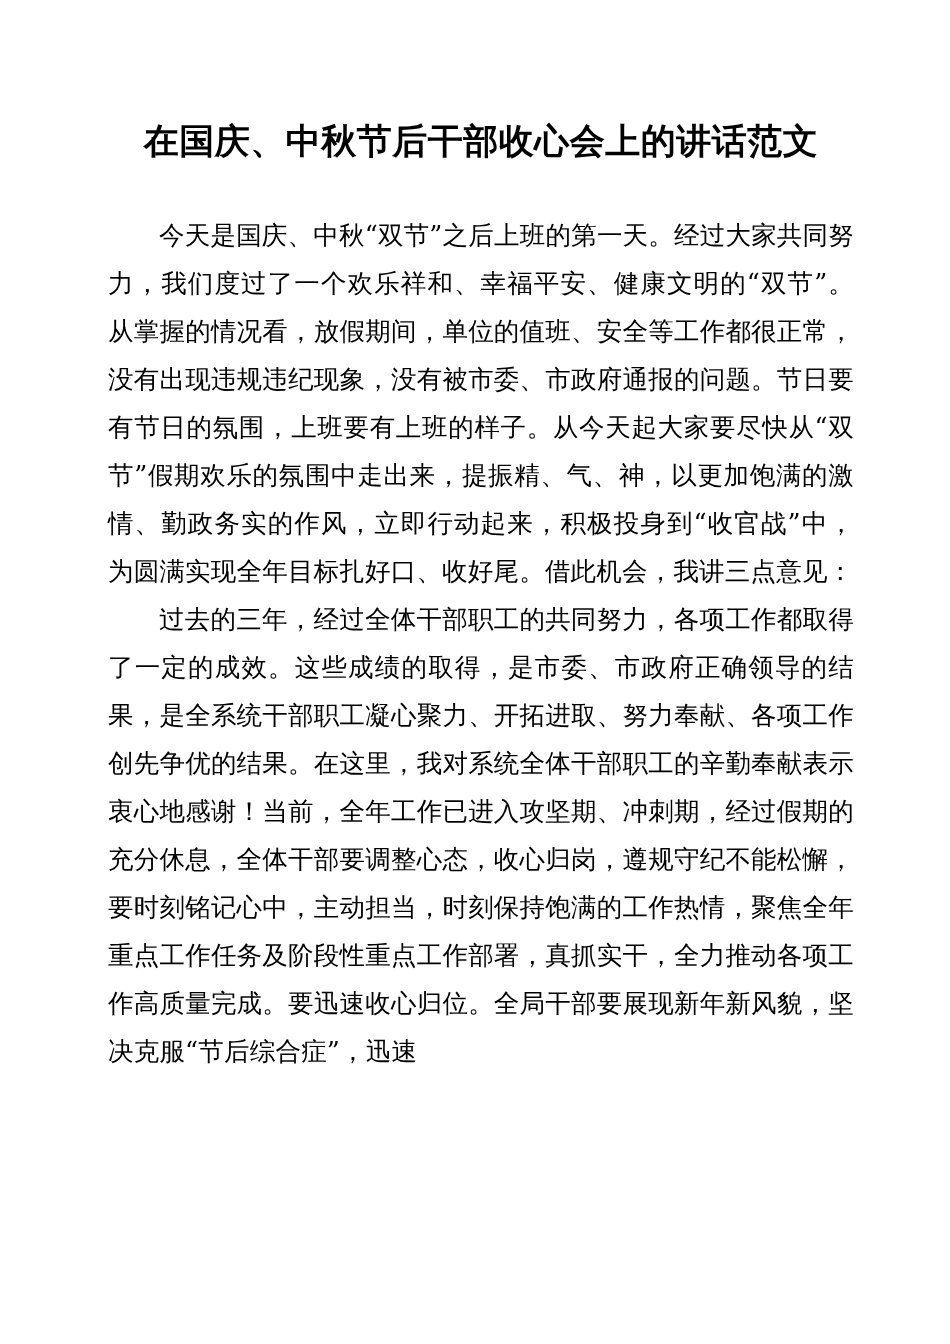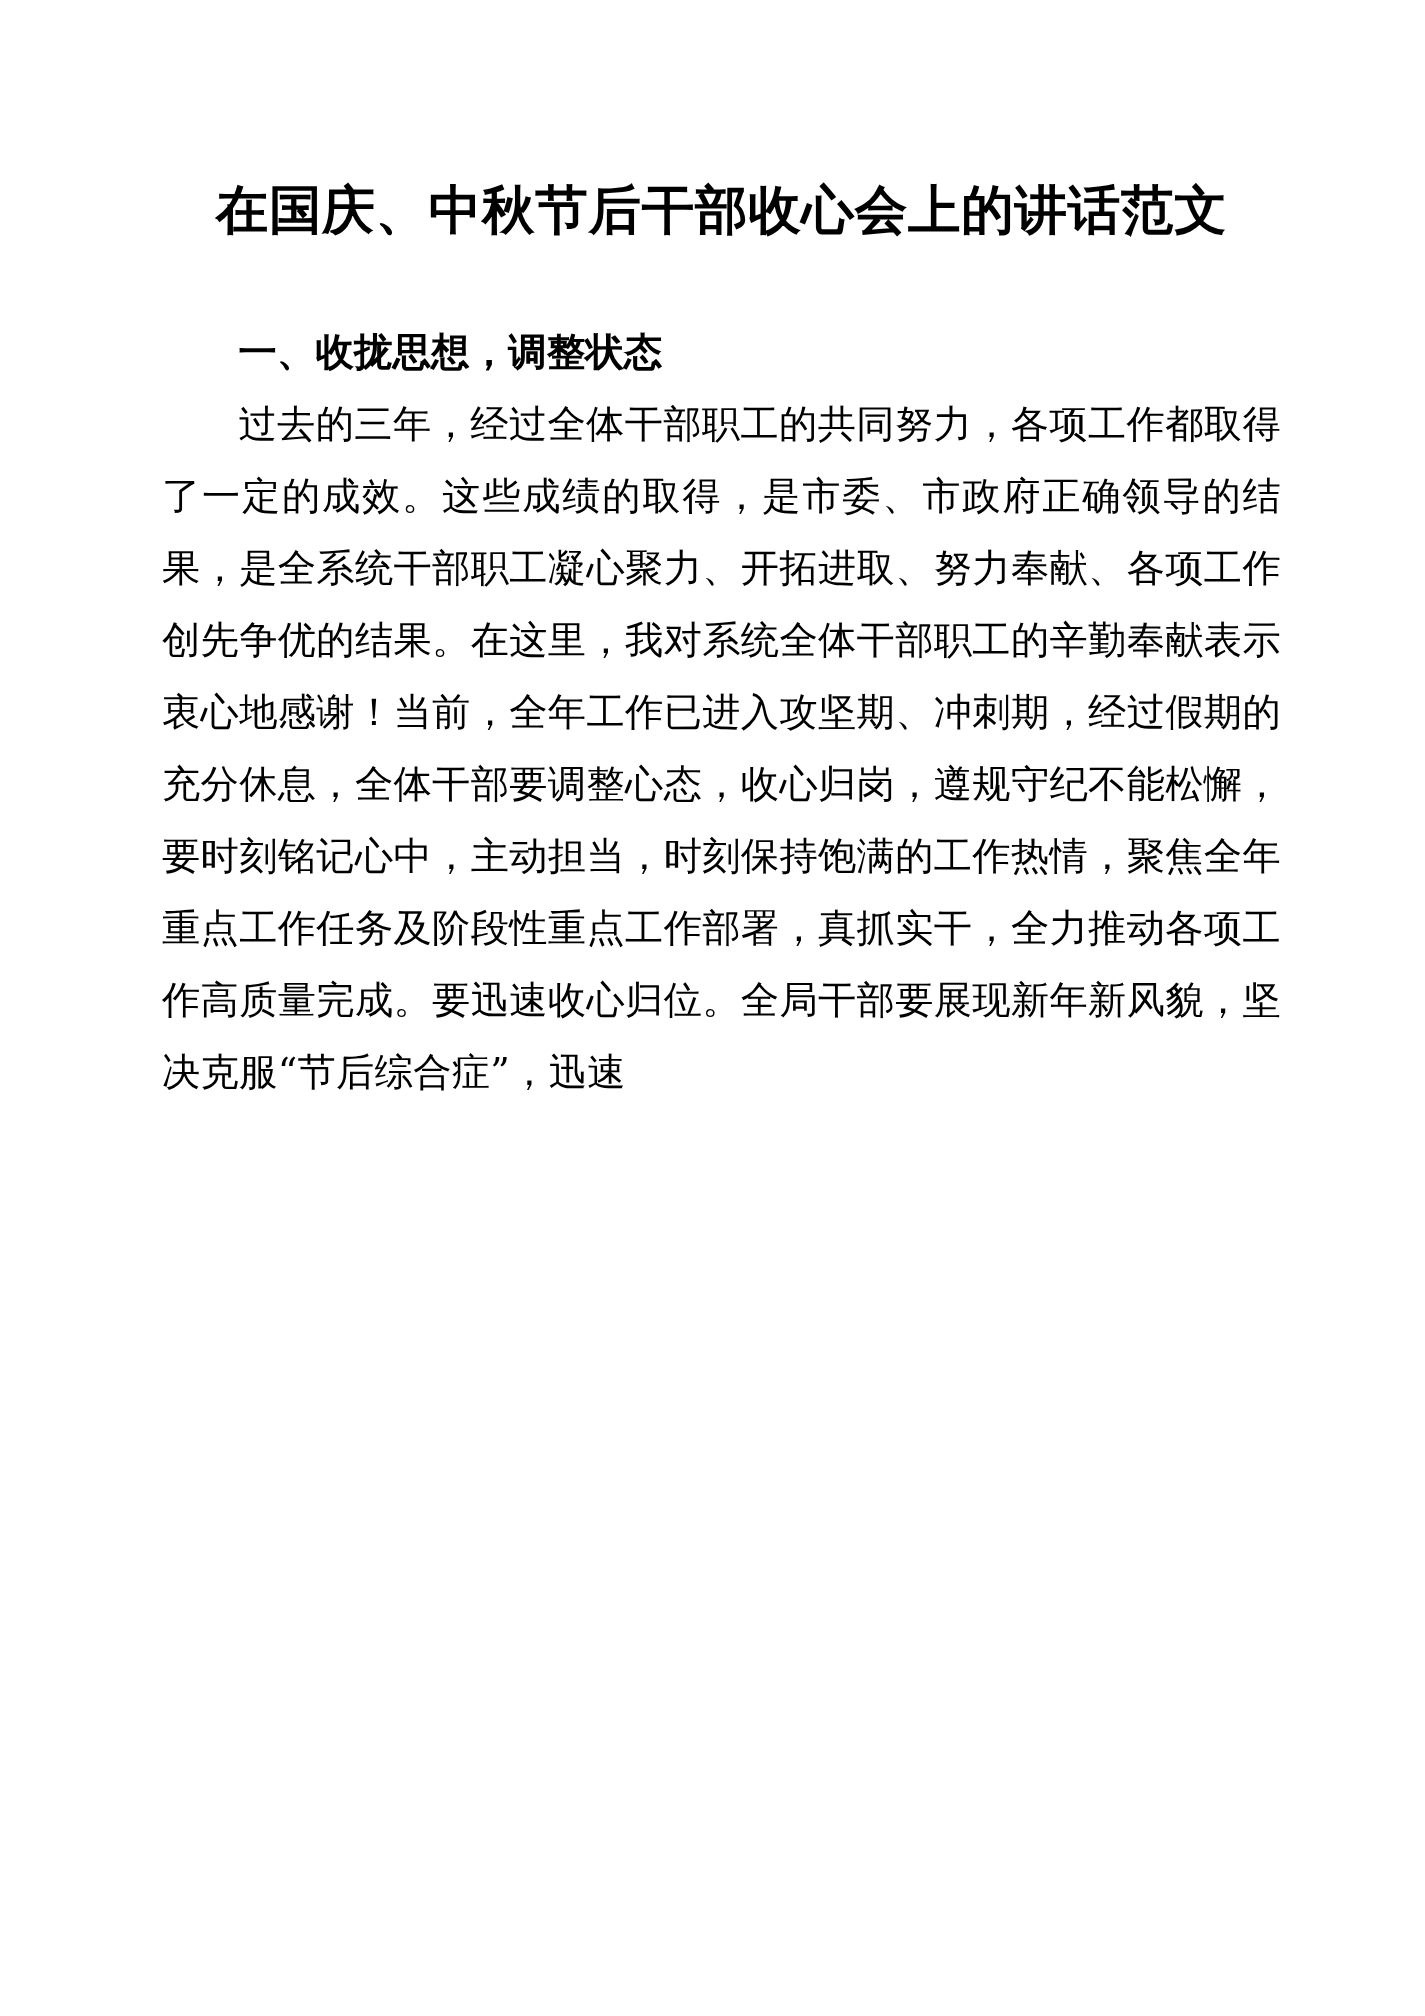--- a/index.html
+++ b/index.html
@@ -50,15 +50,15 @@
     text-indent: 2em;
     margin: 0;
     letter-spacing: 0.2px;
   }
 </style>
 </head>
 <body>
 
 <div class="page">
   <h1 class="doc-title">在国庆、中秋节后干部收心会上的讲话范文</h1>
-  <p class="heading">一、收拢思想，调整状态</p>
+  <p class="para indent">今天是国庆、中秋“双节”之后上班的第一天。经过大家共同努力，我们度过了一个欢乐祥和、幸福平安、健康文明的“双节”。从掌握的情况看，放假期间，单位的值班、安全等工作都很正常，没有出现违规违纪现象，没有被市委、市政府通报的问题。节日要有节日的氛围，上班要有上班的样子。从今天起大家要尽快从“双节”假期欢乐的氛围中走出来，提振精、气、神，以更加饱满的激情、勤政务实的作风，立即行动起来，积极投身到“收官战”中，为圆满实现全年目标扎好口、收好尾。借此机会，我讲三点意见：</p>
   <p class="para indent">过去的三年，经过全体干部职工的共同努力，各项工作都取得了一定的成效。这些成绩的取得，是市委、市政府正确领导的结果，是全系统干部职工凝心聚力、开拓进取、努力奉献、各项工作创先争优的结果。在这里，我对系统全体干部职工的辛勤奉献表示衷心地感谢！当前，全年工作已进入攻坚期、冲刺期，经过假期的充分休息，全体干部要调整心态，收心归岗，遵规守纪不能松懈，要时刻铭记心中，主动担当，时刻保持饱满的工作热情，聚焦全年重点工作任务及阶段性重点工作部署，真抓实干，全力推动各项工作高质量完成。要迅速收心归位。全局干部要展现新年新风貌，坚决克服“节后综合症”，迅速</p>
 </div>
 
 </body></html>

